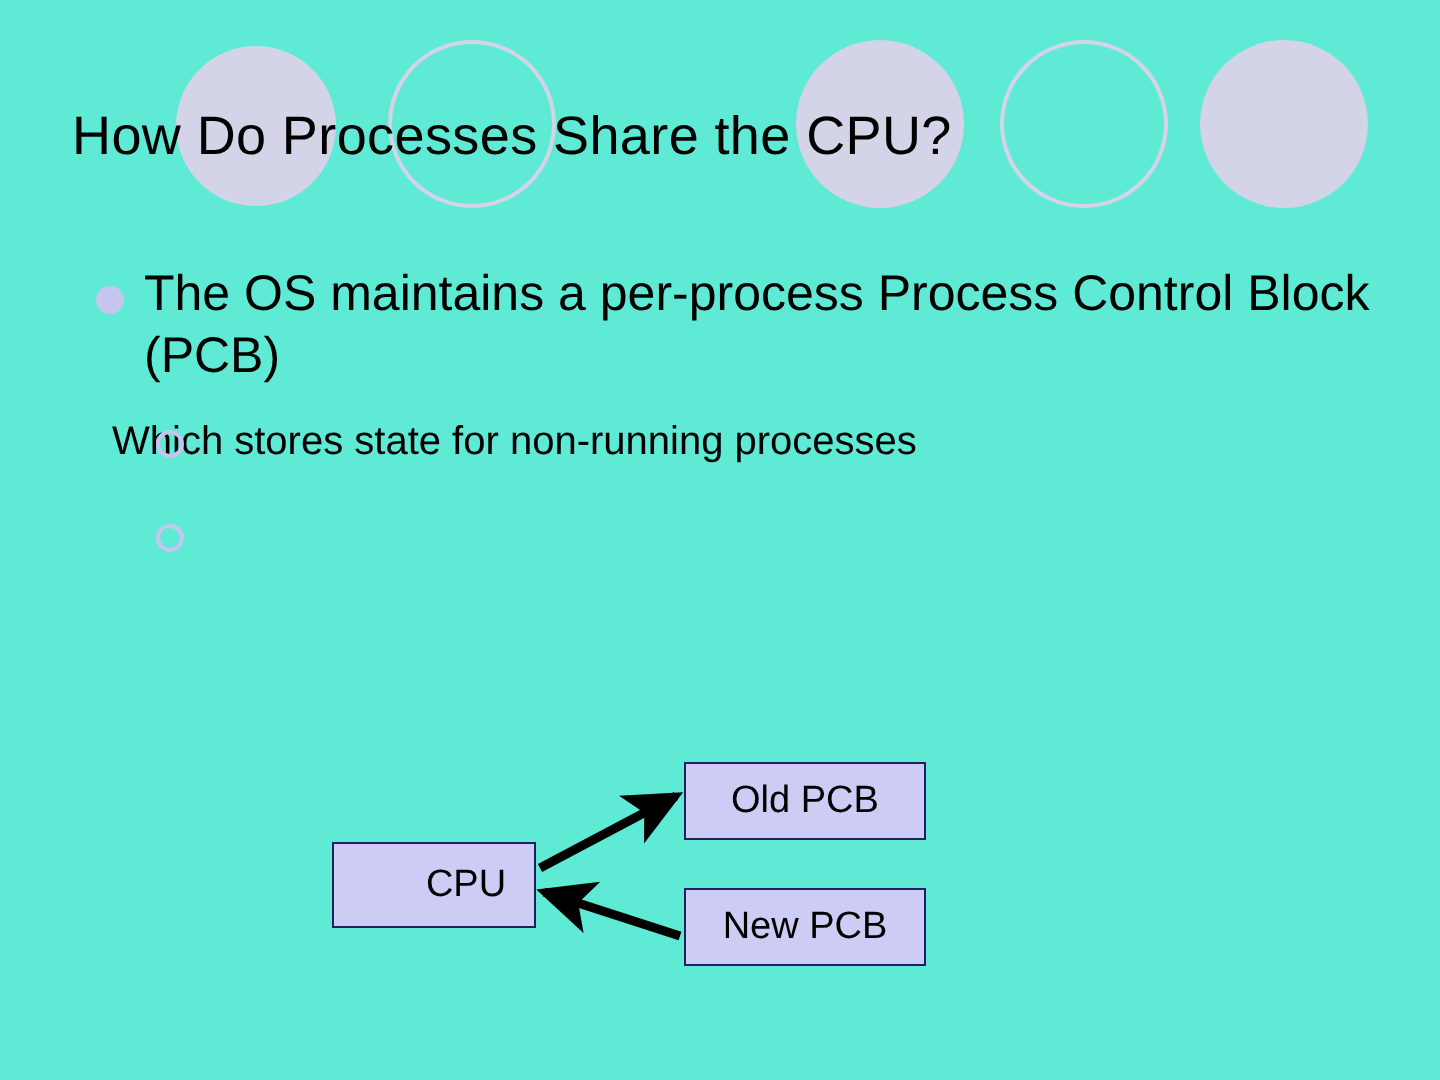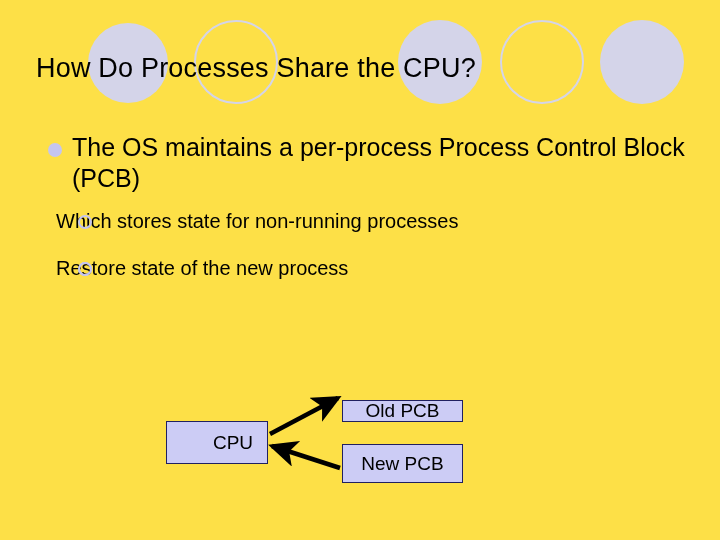--- a/index.html
+++ b/index.html
@@ -4,21 +4,21 @@
 <style>
   html, body {
     margin: 0;
     padding: 0;
     background: #ffffff;
   }
   #slide {
     position: relative;
     width: 720px;
     height: 540px;
-    background: #fde047;
+    background: #5eead4;
     overflow: hidden;
     font-family: "Liberation Sans", sans-serif;
     color: #000000;
   }
 
   
   .deco-band {
     position: absolute;
     left: 0;
     top: 0;
@@ -112,21 +112,21 @@
     border: 1px solid #202060;
     box-sizing: border-box;
     display: flex;
     align-items: center;
     justify-content: center;
     font-size: 19px;
     color: #000000;
     pointer-events: auto;
   }
   #box-cpu     { left: 166px; top: 421px; width: 102px; height: 43px; padding-left: 32px; }
-  #box-old-pcb { left: 342px; top: 381px; width: 121px; height: 22px; margin-top: 19px; }
+  #box-old-pcb { left: 342px; top: 381px; width: 121px; height: 39px; }
   #box-new-pcb { left: 342px; top: 444px; width: 121px; height: 39px; }
 
   .arrow-layer {
     position: absolute;
     left: 0; top: 0;
     width: 720px; height: 540px;
   }
 </style>
 </head>
 <body>
@@ -159,24 +159,20 @@
 
     <div class="group-gap-2"></div>
 
 
     <div class="group-gap-3"></div>
 
     <div class="lvl2">
       <span class="bullet-ring"></span>
     </div>
 
-    <div class="lvl2">
-      <span class="bullet-ring"></span>
-      <span>Restore state of the new process</span>
-    </div>
 
   </div>
 
   <div class="diagram">
 
     <svg class="arrow-layer" viewBox="0 0 720 540">
       <defs>
         <marker id="ah" markerWidth="7" markerHeight="7" refX="5.6" refY="3" orient="auto" markerUnits="strokeWidth">
           <path d="M0,0 L6.5,3 L0,6 L1.6,3 Z" fill="#000000"></path>
         </marker>

